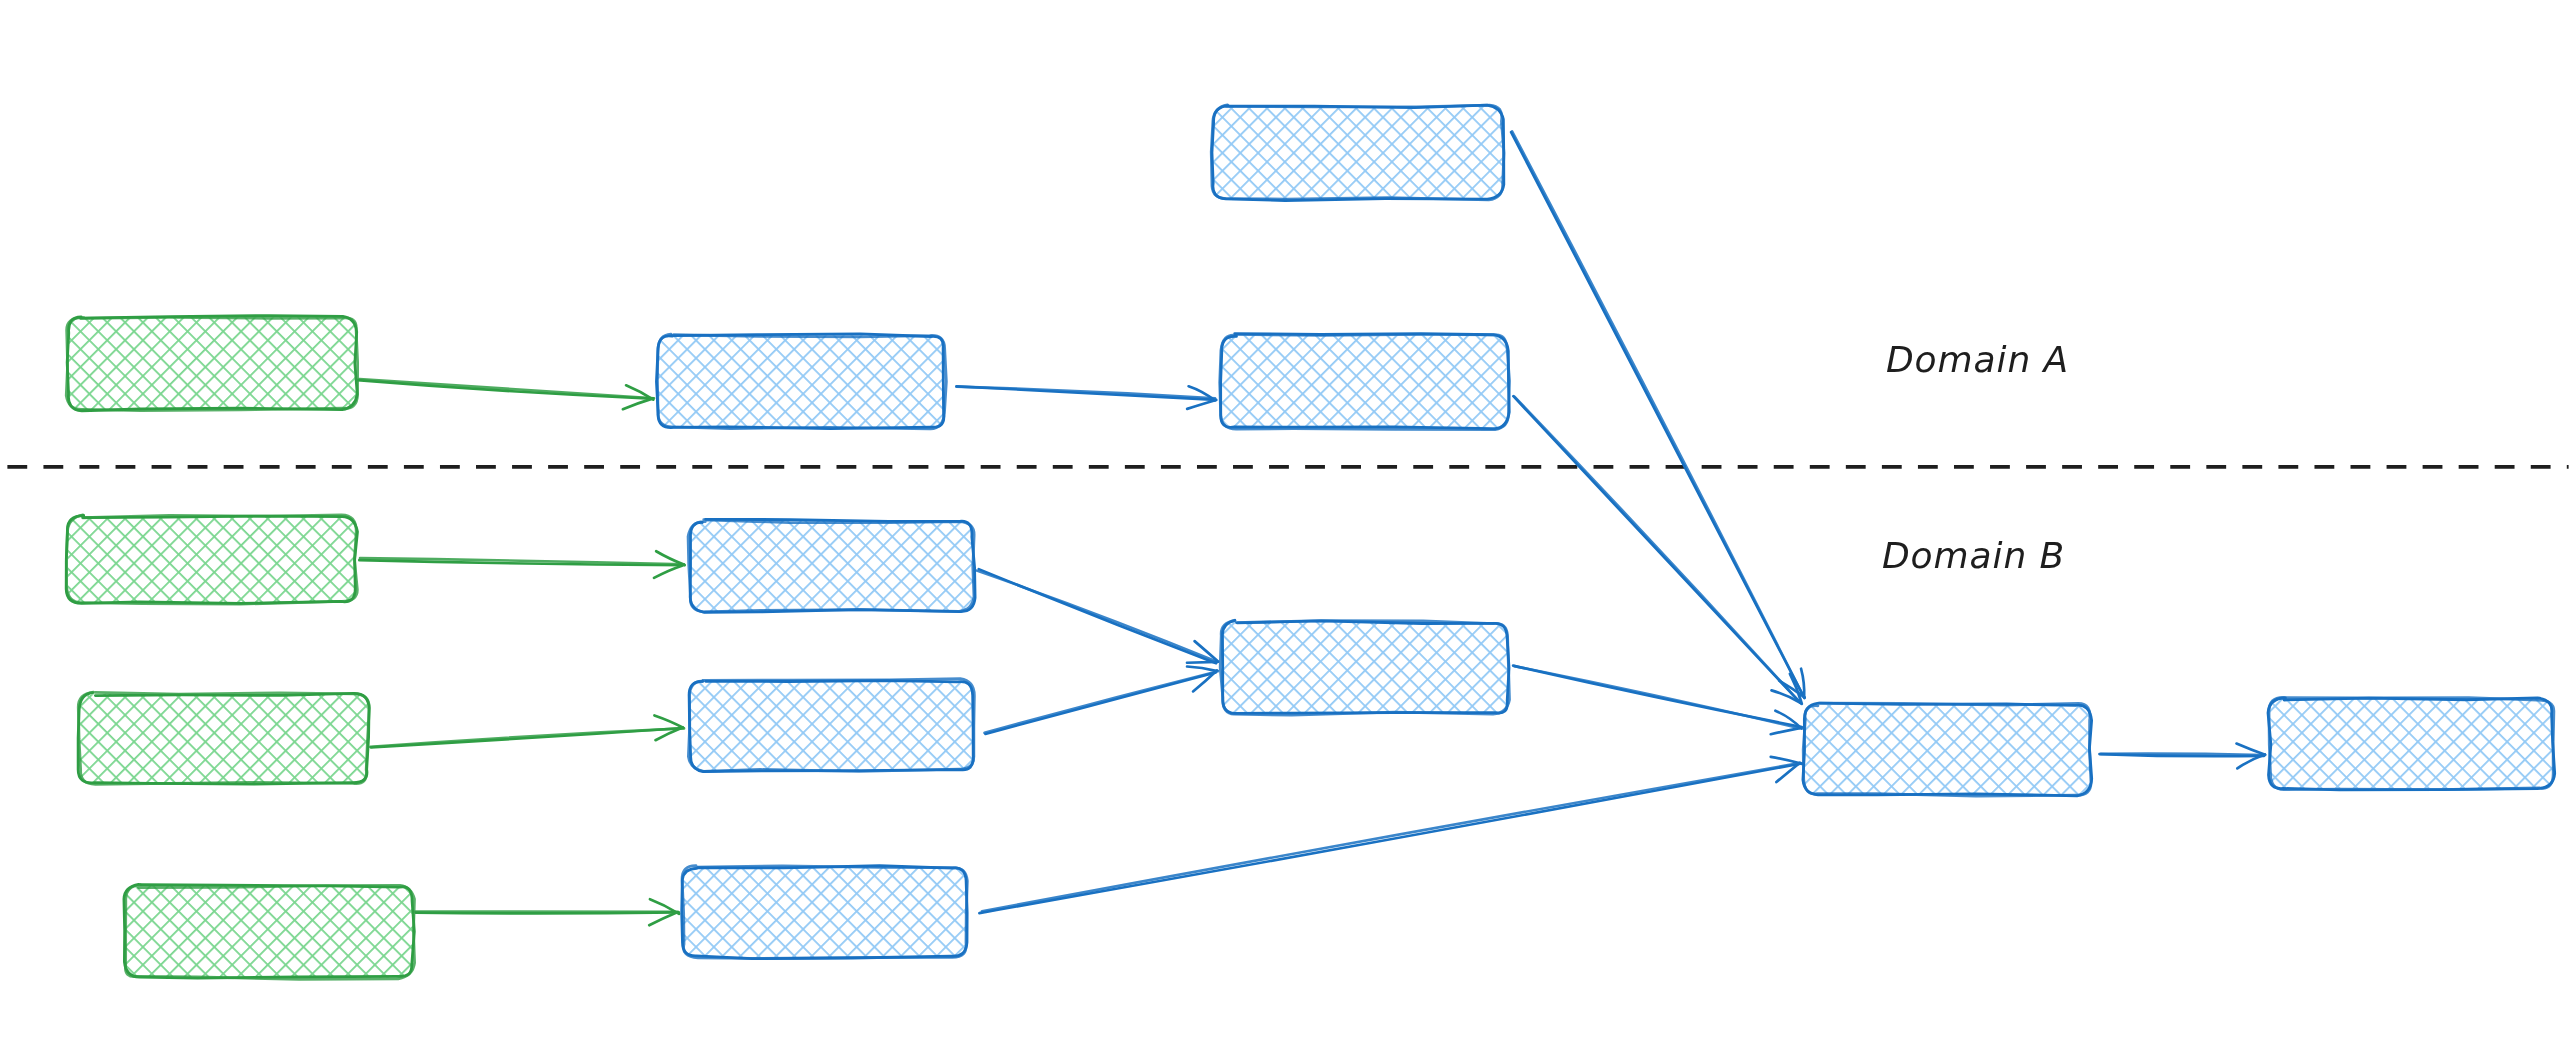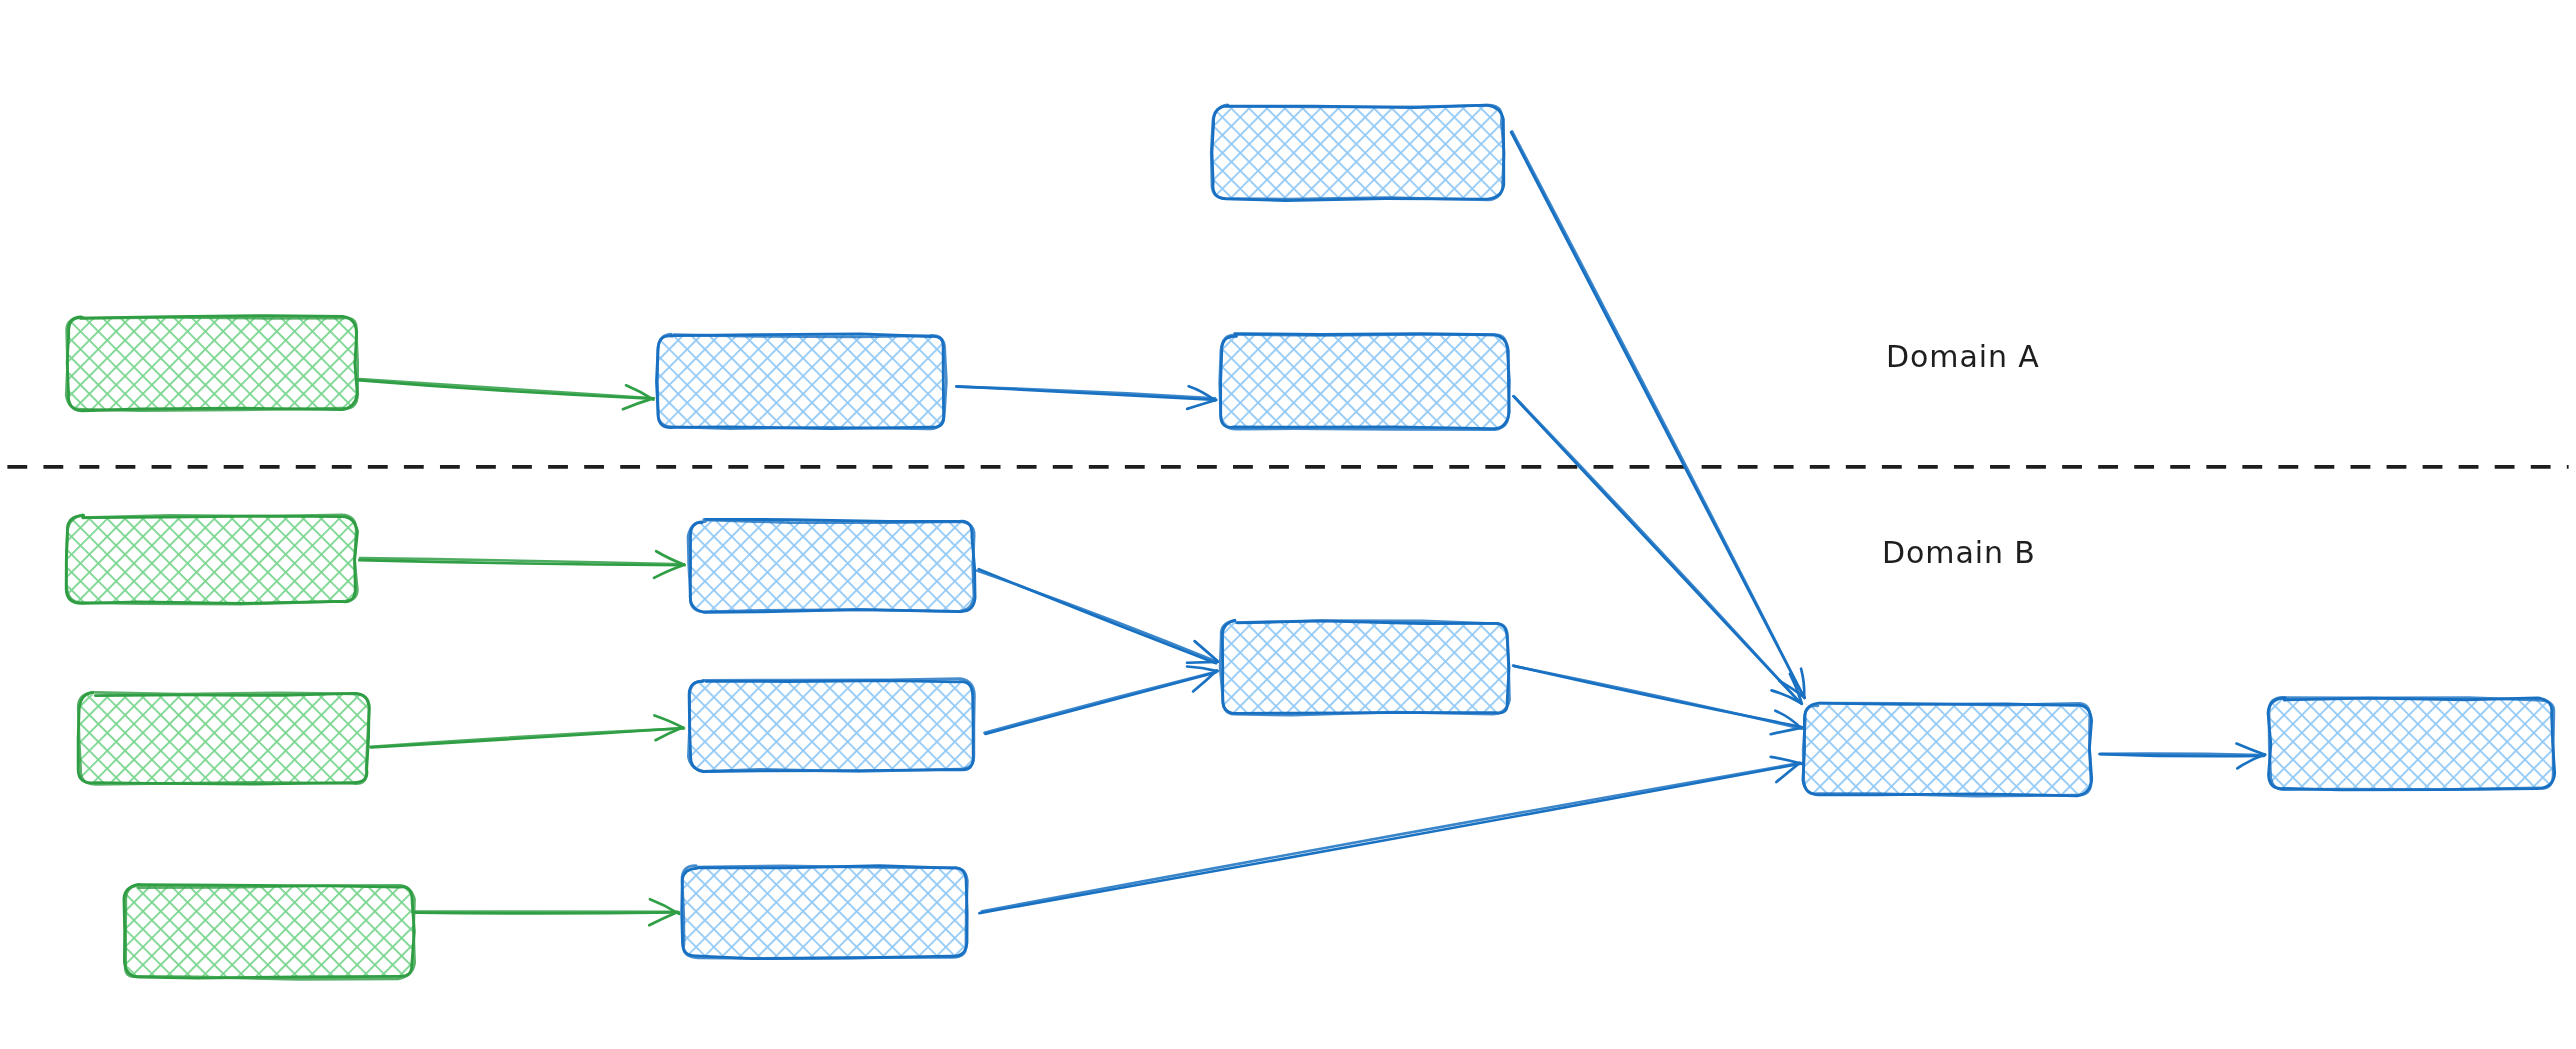--- a/index.html
+++ b/index.html
@@ -6,21 +6,22 @@
   html,body{margin:0;padding:0;background:#ffffff;}
   body{
     font-family:"Liberation Sans", sans-serif;
     width:2576px;height:1049px;overflow:hidden;
   }
   #canvas{position:relative;width:2576px;height:1049px;background:#fff;}
   #canvas > svg{position:absolute;left:0;top:0;width:2576px;height:1049px;}
   .domain-label{
     position:absolute;
     font-family:"DejaVu Sans", sans-serif;
-    font-size:30px;
+    font-size:36px;
+    font-style:italic;
     color:#1e1e1e;
     white-space:nowrap;
     letter-spacing:0.9px;
   }
   .node-hit{position:absolute;cursor:pointer;}
 </style>
 </head>
 <body>
 
 <div id="canvas">

